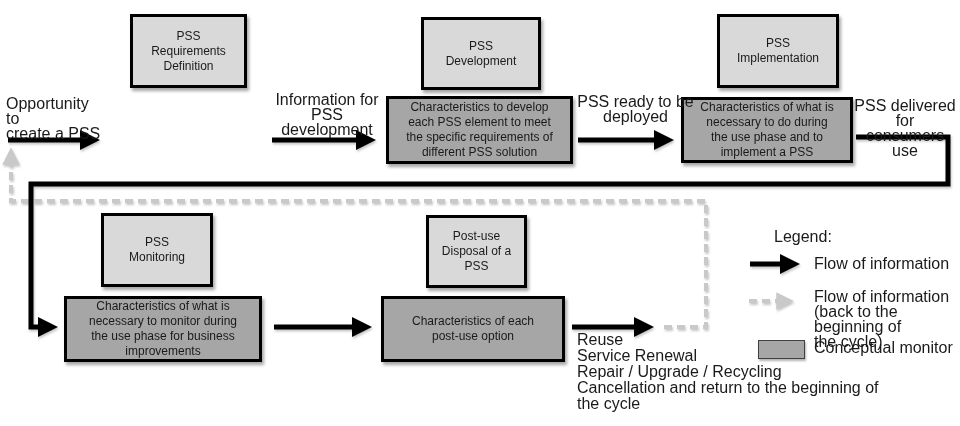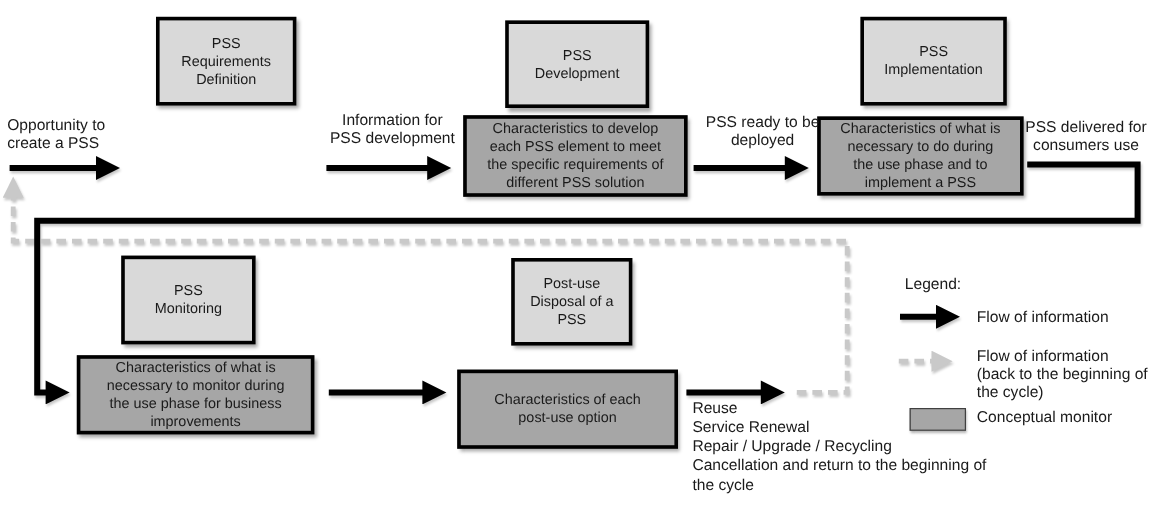--- a/index.html
+++ b/index.html
@@ -14,46 +14,46 @@
   .canvas * { box-sizing:border-box; }
   .connectors { position:absolute; left:0; top:0; pointer-events:none;
     filter:drop-shadow(1px 2px 1px rgba(0,0,0,0.22)); }
   .box {
     position:absolute; display:flex; align-items:center; justify-content:center;
     text-align:center; white-space:pre-line; border:3px solid #000;
     box-shadow:2px 3px 3px rgba(0,0,0,0.35); padding:2px;
   }
   .stage   { background:var(--stage-fill,#d9d9d9); font-size:12px; line-height:15px; }
   .concept { background:var(--concept-fill,#a6a6a6); font-size:12px; line-height:15px; }
-  .flow-label { position:absolute; font-size:13px; line-height:15px; white-space:pre-line; }
+  .flow-label { position:absolute; font-size:16px; line-height:15px; white-space:pre-line; }
 
   
   #stage-requirements   { left:130px; top:14px;  width:117px; height:74px; }
   #stage-development    { left:421px; top:17px;  width:120px; height:73px; }
   #stage-implementation { left:717px; top:14px;  width:122px; height:74px; }
   #stage-monitoring     { left:101px; top:213px; width:112px; height:74px; }
   #stage-disposal       { left:426px; top:215px; width:101px; height:73px; }
 
   
   #concept-requirements   { left:104px; top:97px;  width:158px; height:66px; }
   #concept-development    { left:386px; top:96px;  width:187px; height:68px; }
   #concept-implementation { left:681px; top:97px;  width:172px; height:66px; }
   #concept-monitoring     { left:64px;  top:296px; width:198px; height:66px; }
-  #concept-disposal       { left:381px; top:308px; width:184px; height:66px; }
+  #concept-disposal       { left:381px; top:296px; width:184px; height:66px; }
 
   
   #label-opportunity { left:6px;   top:96px;  width:96px;  text-align:left; }
   #label-information { left:274px; top:92px;  width:106px; text-align:center; }
   #label-ready       { left:575px; top:94px;  width:121px; text-align:center; }
   #label-delivered   { left:851px; top:98px;  width:108px; text-align:center; }
   #label-removed     { left:271px; top:343px; width:132px; text-align:left; }
   #label-post-use    { left:577px; top:332px; width:330px; text-align:left; line-height:16px; }
 
   
-  #legend-title { left:754px; top:229px; }
+  #legend-title { left:774px; top:229px; }
   #legend-flow-label      { left:814px; top:256px; width:140px; }
   #legend-flow-back-label { left:814px; top:289px; width:150px; }
   #legend-concept-label   { left:814px; top:340px; width:145px; }
   #legend-concept-swatch  { position:absolute; left:758px; top:340px; width:47px; height:19px;
     background:var(--concept-fill,#a6a6a6); border:1px solid #404040;
     box-shadow:1px 2px 2px rgba(0,0,0,0.3); }
 </style>
 </head>
 <body>
 

